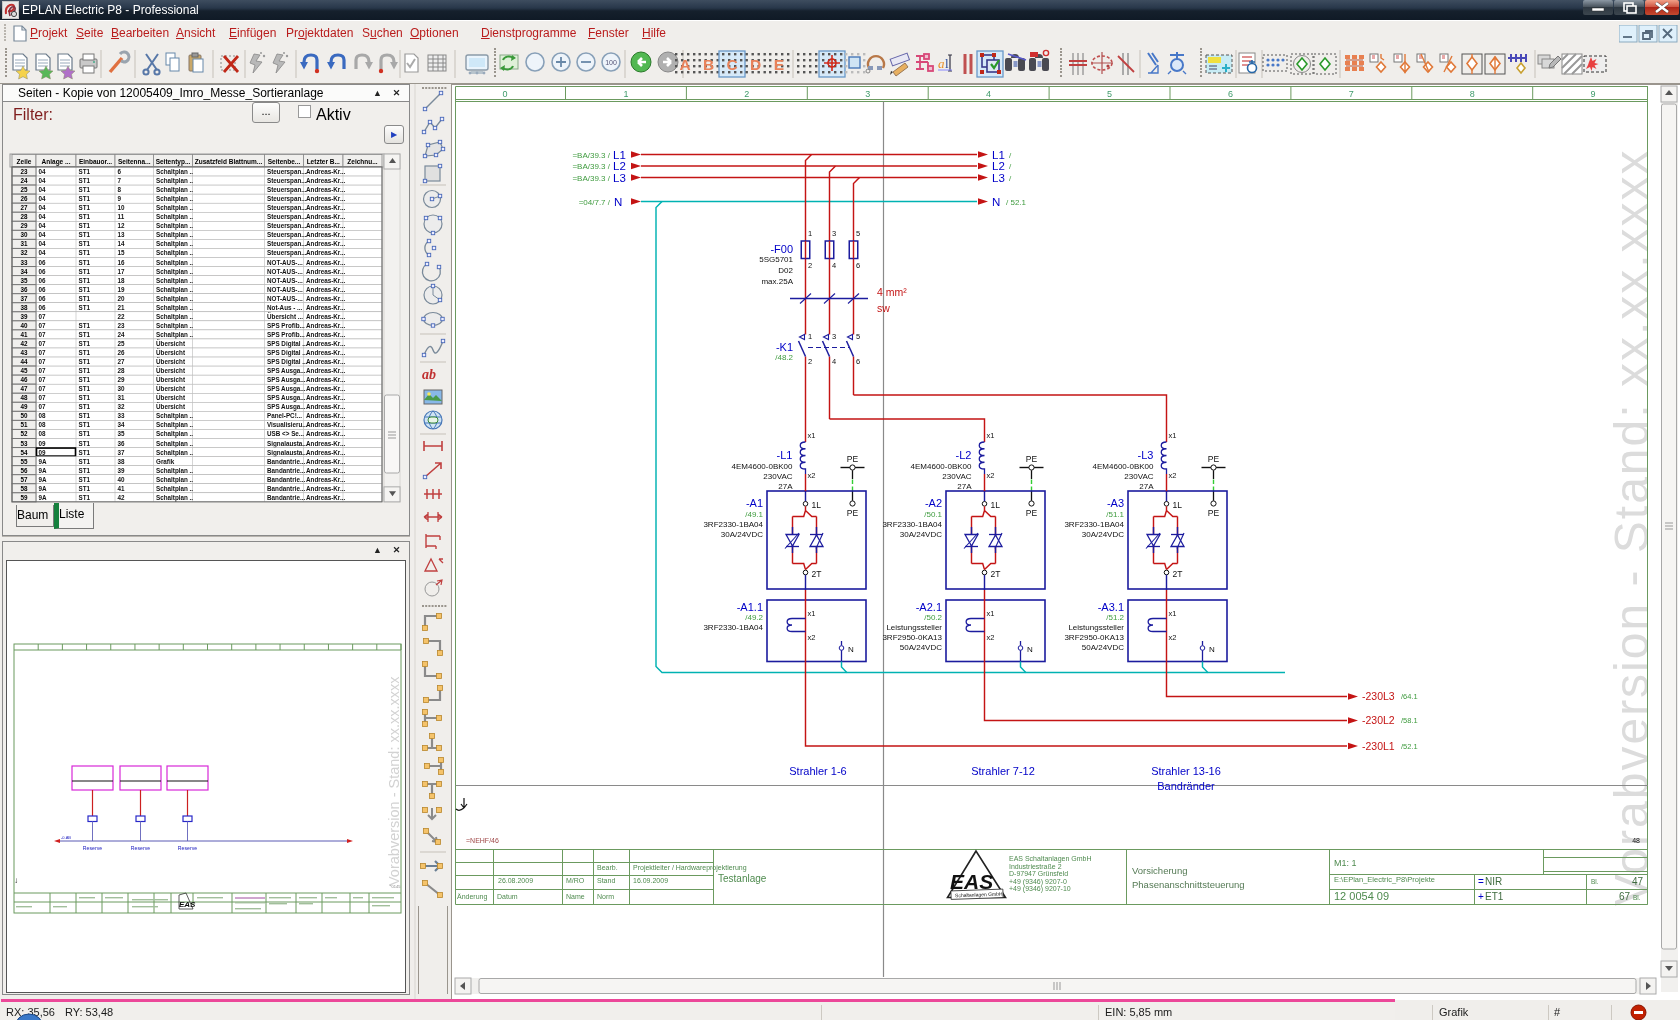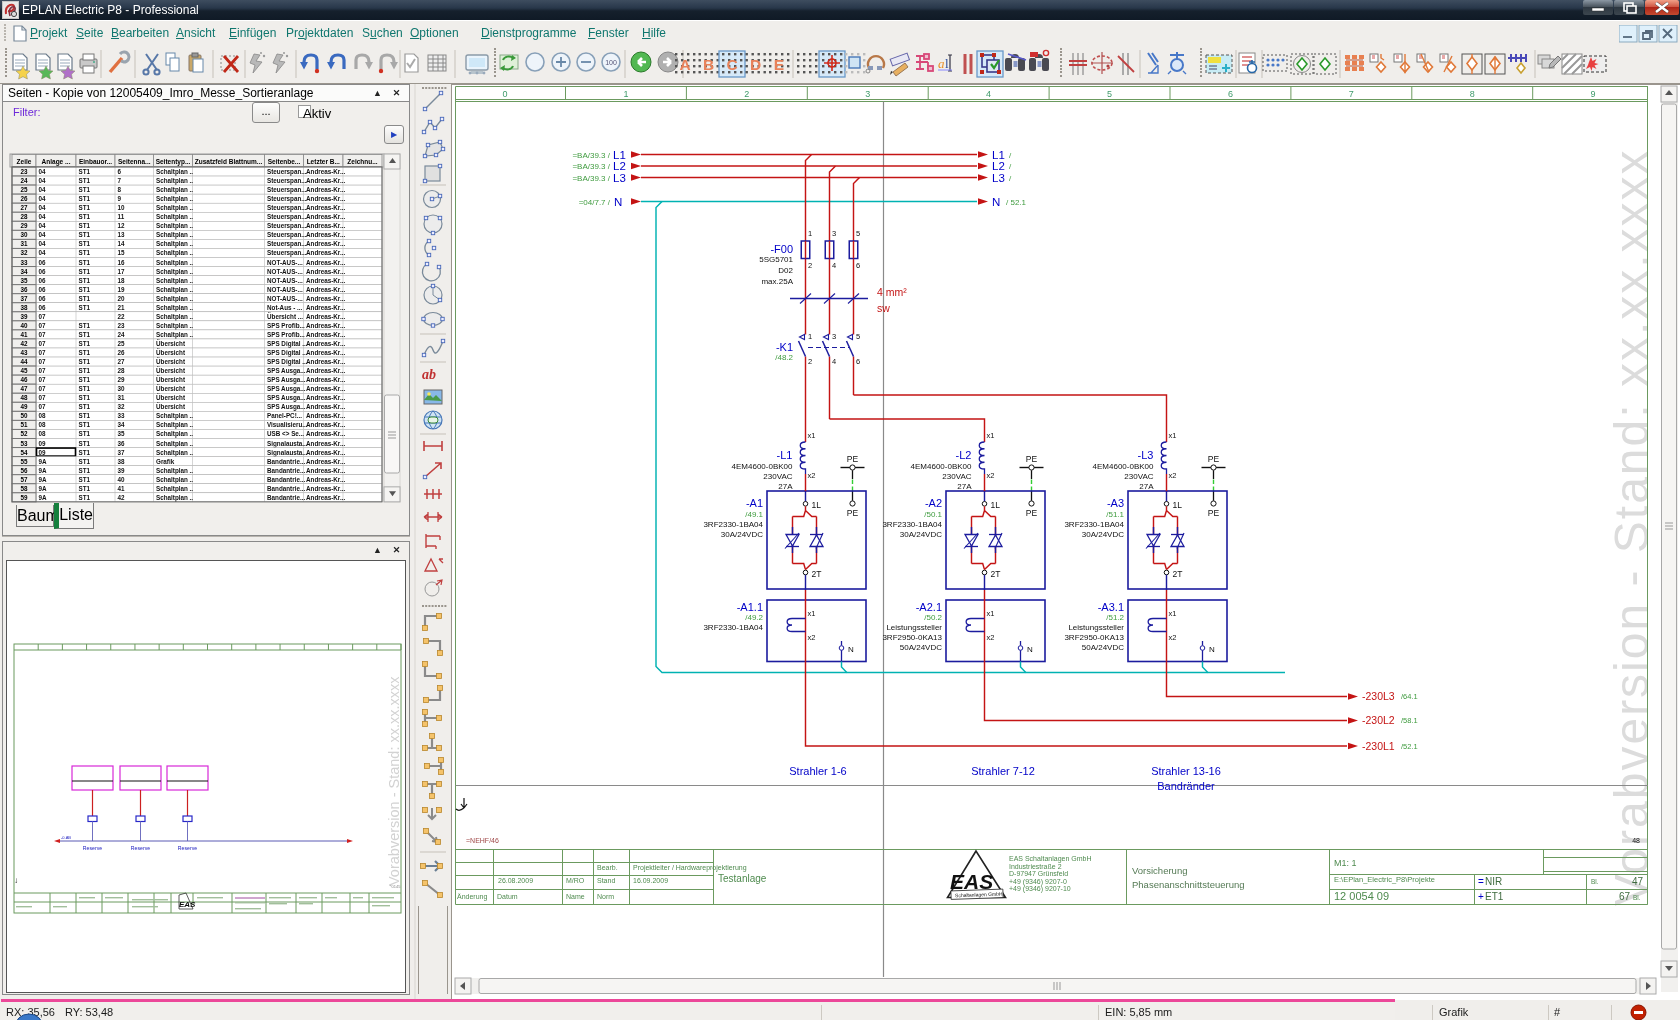--- a/index.html
+++ b/index.html
@@ -1,27 +1,27 @@
 <!DOCTYPE html>
 <html><head><meta charset="utf-8"><style>
 *{margin:0;padding:0;box-sizing:border-box}
 body{width:1680px;height:1020px;overflow:hidden;font-family:"Liberation Sans",sans-serif;background:#f0eeeb;position:relative}
 .abs{position:absolute}
 .title{left:0;top:0;width:1680px;height:20px;background:linear-gradient(180deg,#3e4d5f 0%,#28374a 40%,#15202c 55%,#101a26 100%);}
 .ttxt{left:22px;top:3px;color:#fff;font-size:12px;font-weight:normal}
 .menu{left:0;top:20px;width:1680px;height:25px;background:#f0eeeb;border-top:1px solid #fff}
-.mi{position:absolute;top:26px;font-size:12px;color:#0f766e}
+.mi{position:absolute;top:26px;font-size:12px;color:#b91c1c}
 .tool{left:0;top:45px;width:1680px;height:39px;background:#f0eeeb;border-bottom:1px solid #9a958d}
 .panel{border:1px solid #898989;background:#f1efec}
-.ptitle{position:absolute;left:0;top:0;right:0;height:17px;background:#fbfbfa;border-bottom:1px solid #898989;font-size:12px;color:#000;padding-left:5px;line-height:16px}
+.ptitle{position:absolute;left:0;top:0;right:0;height:17px;background:#fbfbfa;border-bottom:1px solid #898989;font-size:12px;color:#000;padding-left:15px;line-height:16px}
 .pbtn{position:absolute;top:2px;width:13px;height:13px;font-size:9px;color:#222;text-align:center;line-height:13px}
 .status{left:1px;top:999px;width:1394px;height:21px;background:#f1efec;border-top:3px solid #ec4899;font-size:11px;color:#1a1a1a}
 .sseg{position:absolute;top:4px}
 .sep{position:absolute;border-left:1px solid #cdc9c2;height:16px;top:3px}
-.tabb{position:absolute;font-size:16px;color:#000;text-align:right;background:#f1efec;border:1px solid #7a7a7a}
+.tabb{position:absolute;font-size:12px;color:#000;text-align:left;background:#f1efec;border:1px solid #7a7a7a}
 </style></head><body>
 <div class="abs title"></div>
 <svg class="abs" style="left:2px;top:1px" width="17" height="18">
     <rect x="0" y="0" width="17" height="18" fill="#c8c8c8"></rect>
     <rect x="1" y="1" width="15" height="16" fill="#e9e9e9"></rect>
     <path d="M4 13 Q3 6 8 4 Q13 3 12 7 Q11 11 6 10" stroke="#c03030" stroke-width="2" fill="none"></path>
     <path d="M8 15 Q6 8 10 6 Q14 5 13 9 L10 14" stroke="#803040" stroke-width="1.6" fill="none"></path>
     <circle cx="12" cy="13" r="2.6" fill="#dddddd" stroke="#444" stroke-width="1"></circle>
   </svg>
 <div class="abs ttxt">EPLAN Electric P8 - Professional</div>
@@ -583,24 +583,24 @@
     <g stroke="#999" stroke-width="2">
       <path d="M1562 60 l6-6 M1562 68 l14-14 M1564 74 l18-18 M1572 74 l10-10"></path>
     </g>
     <rect x="1584" y="56" width="22" height="16" fill="#eee" stroke="#333" stroke-dasharray="3,2"></rect>
     <path d="M1589 62 l2-5 1.5 4 4-2 -2 4 4 1 -4 1.5 2 3.5 -4-2 -1 4 -1.5-4 -4 2 2-4z" fill="#e84040"></path>
   </svg>
 <div class="abs panel" style="left:2px;top:84px;width:408px;height:452px">
 <div class="ptitle">Seiten - Kopie von 12005409_Imro_Messe_Sortieranlage</div>
 <div class="pbtn" style="right:25px">▲</div>
     <div class="pbtn" style="right:6px;font-weight:bold">✕</div>
-<div class="abs" style="left:10px;top:21px;font-size:11px;color:#6d28d9">Filter:</div>
+<div class="abs" style="left:10px;top:21px;font-size:16px;color:#7f1d1d">Filter:</div>
 <div class="abs" style="left:249px;top:17px;width:28px;height:21px;background:linear-gradient(#fdfdfd,#e8e6e2);border:1px solid #8a8a8a;border-radius:3px;text-align:center;font-size:11px;line-height:17px">...</div>
 <div class="abs" style="left:295px;top:20px;width:13px;height:13px;background:#fff;border:1px solid #999"></div>
-<div class="abs" style="left:300px;top:21px;font-size:13px">Aktiv</div>
+<div class="abs" style="left:313px;top:21px;font-size:16px">Aktiv</div>
 <div class="abs" style="left:381px;top:40px;width:20px;height:19px;background:linear-gradient(#fdfdfd,#e4e2de);border:1px solid #8a8a8a;border-radius:3px;text-align:center;font-size:8px;color:#2040c0;line-height:18px">▶</div>
 <svg class="abs" style="left:0;top:0" width="408" height="452">
       <rect x="7" y="69" width="374" height="13" fill="#efeeec" stroke="#999" stroke-width="1"></rect>
       <rect x="9" y="69.5" width="24" height="12" fill="#f0efed" stroke="#888" stroke-width="0.8"></rect>
       <text x="21" y="78.5" font-size="6.5" font-weight="bold" text-anchor="middle" fill="#000" font-family="Liberation Sans">Zeile</text>
       <rect x="33" y="69.5" width="40" height="12" fill="#f0efed" stroke="#888" stroke-width="0.8"></rect>
       <text x="53" y="78.5" font-size="6.5" font-weight="bold" text-anchor="middle" fill="#000" font-family="Liberation Sans">Anlage ...</text>
       <rect x="73" y="69.5" width="39" height="12" fill="#f0efed" stroke="#888" stroke-width="0.8"></rect>
       <text x="92.5" y="78.5" font-size="6.5" font-weight="bold" text-anchor="middle" fill="#000" font-family="Liberation Sans">Einbauor...</text>
       <rect x="112" y="69.5" width="38.5" height="12" fill="#f0efed" stroke="#888" stroke-width="0.8"></rect>

